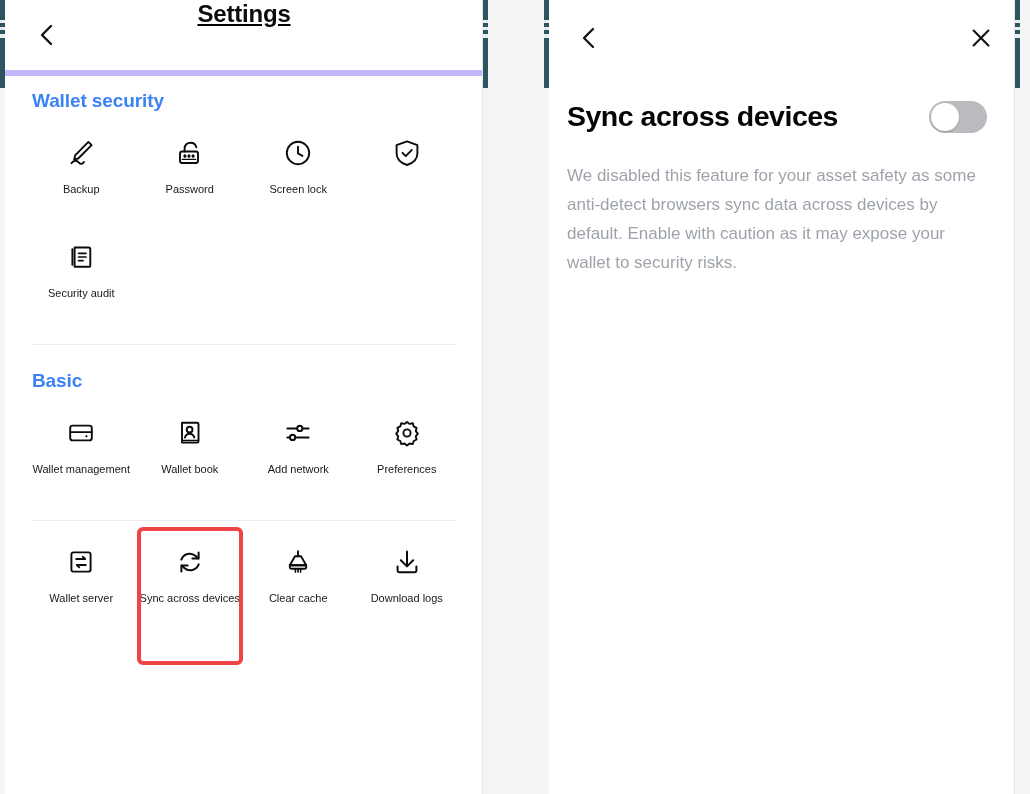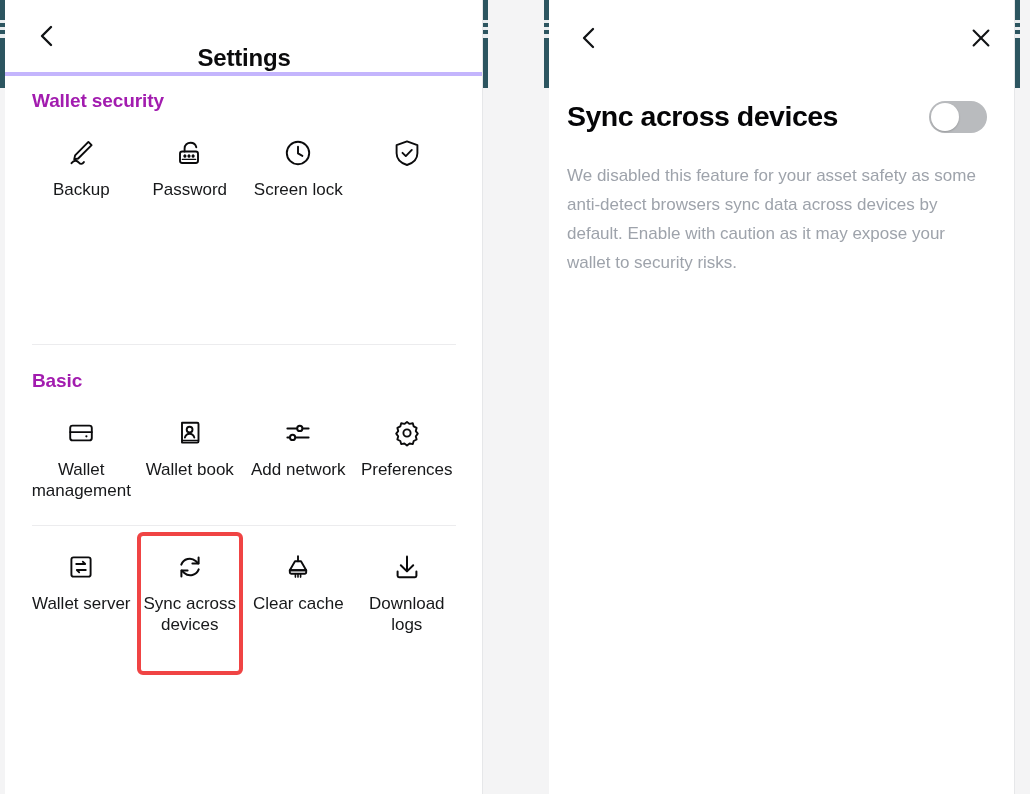--- a/index.html
+++ b/index.html
@@ -33,22 +33,22 @@
   .panel-left {
     position: absolute;
     left: 5px; top: 0px;
     width: 478px; height: 794px;
     background: #ffffff;
     overflow: hidden;
   }
   .lp-header {
     position: relative;
     height: 76px;
-    border-bottom: 4px solid #c4b5fd;
-    display: flex; align-items: flex-end;
+    border-bottom: 6px solid #c4b5fd;
+    display: flex; align-items: flex-start; text-decoration: underline;
   }
   .back-chevron {
     position: absolute; left: 22px; top: 0; bottom: 0;
     width: 40px;
     display: flex; align-items: center; justify-content: center;
     cursor: pointer;
   }
   .back-chevron svg { display: block; }
   .lp-title {
     width: 100%;
@@ -58,21 +58,21 @@
     color: #0b0b0c;
     letter-spacing: -0.2px;
   }
 
   .lp-body { padding: 0 22px; }
 
   .section { }
   .section-title {
     font-size: 19px;
     font-weight: 700;
-    color: #a21caf;
+    color: #3b82f6;
     letter-spacing: -0.1px;
   }
   .sec-wallet .section-title { margin: 14px 0 0 5px; }
   .sec-basic  .section-title { margin: 25px 0 0 5px; }
   .sec-adv    .section-title { margin: 26px 0 0 5px; }
 
   .grid {
     display: grid;
     grid-template-columns: repeat(4, 1fr);
     row-gap: 0px;
@@ -88,21 +88,21 @@
     min-height: 104px;
   }
   .tile .ic {
     height: 34px;
     display: flex; align-items: center; justify-content: center;
     color: #0b0b0c;
   }
   .tile .ic svg { display: block; }
   .tile .lbl {
     margin-top: 9px;
-    font-size: 17px;
+    font-size: 11px;
     line-height: 21px;
     text-align: center;
     color: #17181a;
     max-width: 104px;
   }
   .tile.highlight::after {
     content: "";
     position: absolute;
     left: 1px; top: -4px; right: 1px; bottom: -30px;
     border: 4px solid #f04444;
@@ -271,20 +271,30 @@
 
           <div class="tile">
             <div class="ic">
               <svg width="30" height="30" viewBox="0 0 30 30" fill="none" stroke="#0b0b0c" stroke-width="1.9" stroke-linecap="round" stroke-linejoin="round">
                 <path d="M15 3.4 L25.4 7.2 v8.0 c0 6.1 -4.5 9.9 -10.4 11.8 C9.1 25.1 4.6 21.3 4.6 15.2 V7.2 Z"></path>
                 <polyline points="10.5,14.8 13.8,18.1 19.8,11.9"></polyline>
               </svg>
             </div>
           </div>
 
+          <div class="tile">
+            <div class="ic">
+              <svg width="30" height="30" viewBox="0 0 30 30" fill="none" stroke="#0b0b0c" stroke-width="1.9" stroke-linecap="round" stroke-linejoin="round">
+                <path d="M8.6 5.5 h14.1 a1.6 1.6 0 0 1 1.6 1.6 v16.1 a1.6 1.6 0 0 1 -1.6 1.6 H8.6 Z"></path>
+                <path d="M6.4 7.2 v15.6"></path>
+                <path d="M12.6 11.3 h7.4 M12.6 15.0 h7.4 M12.6 18.7 h4.4" stroke-width="1.7"></path>
+              </svg>
+            </div>
+            <div class="lbl">Security audit</div>
+          </div>
 
           <div class="tile"></div>
           <div class="tile"></div>
           <div class="tile"></div>
         </div>
       </div>
 
       <div class="divider"></div>
 
       <div class="section sec-basic">

